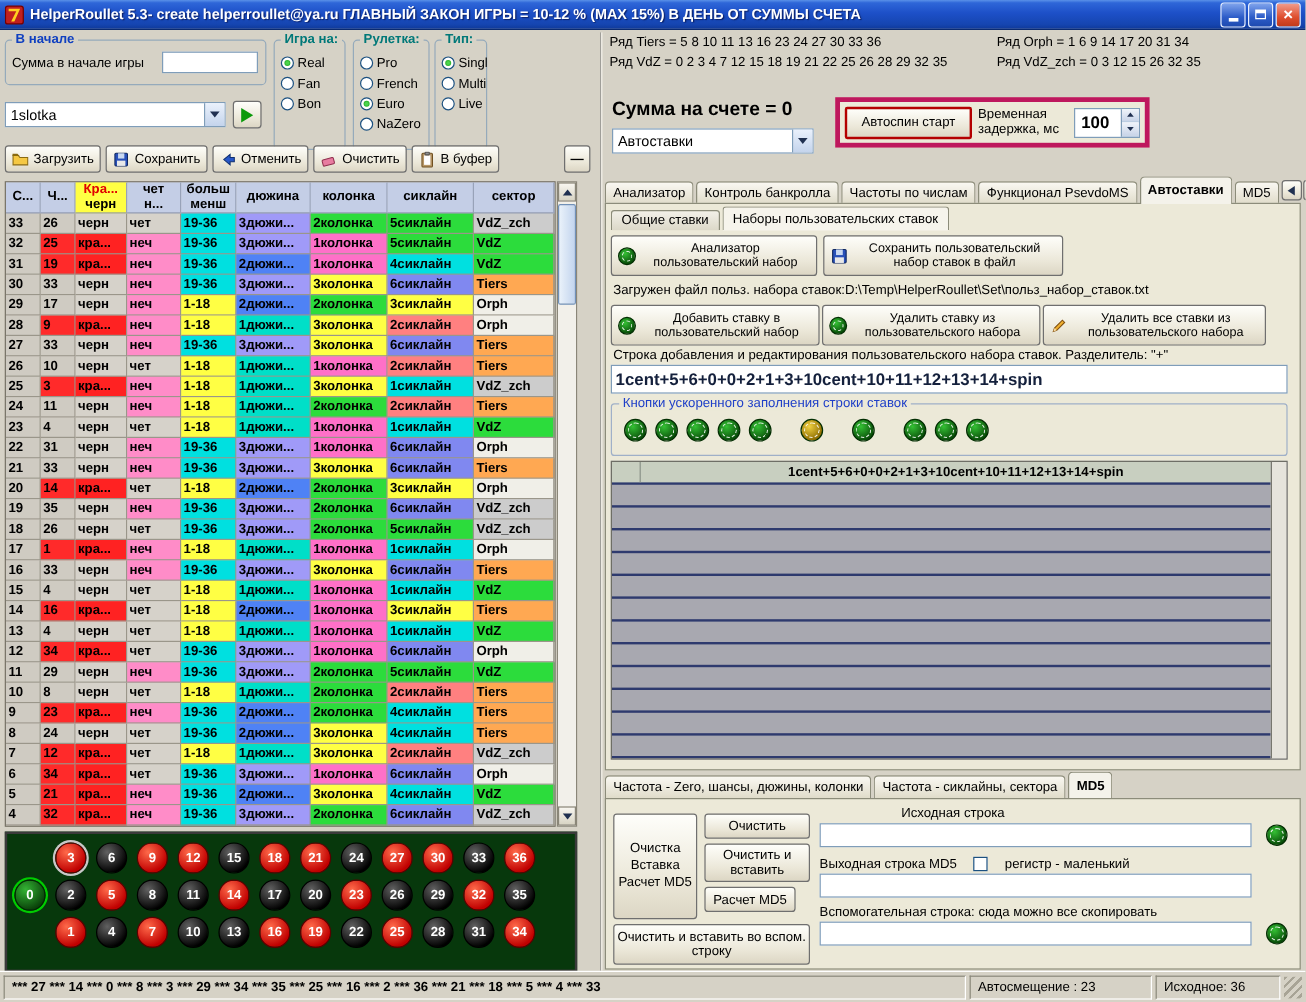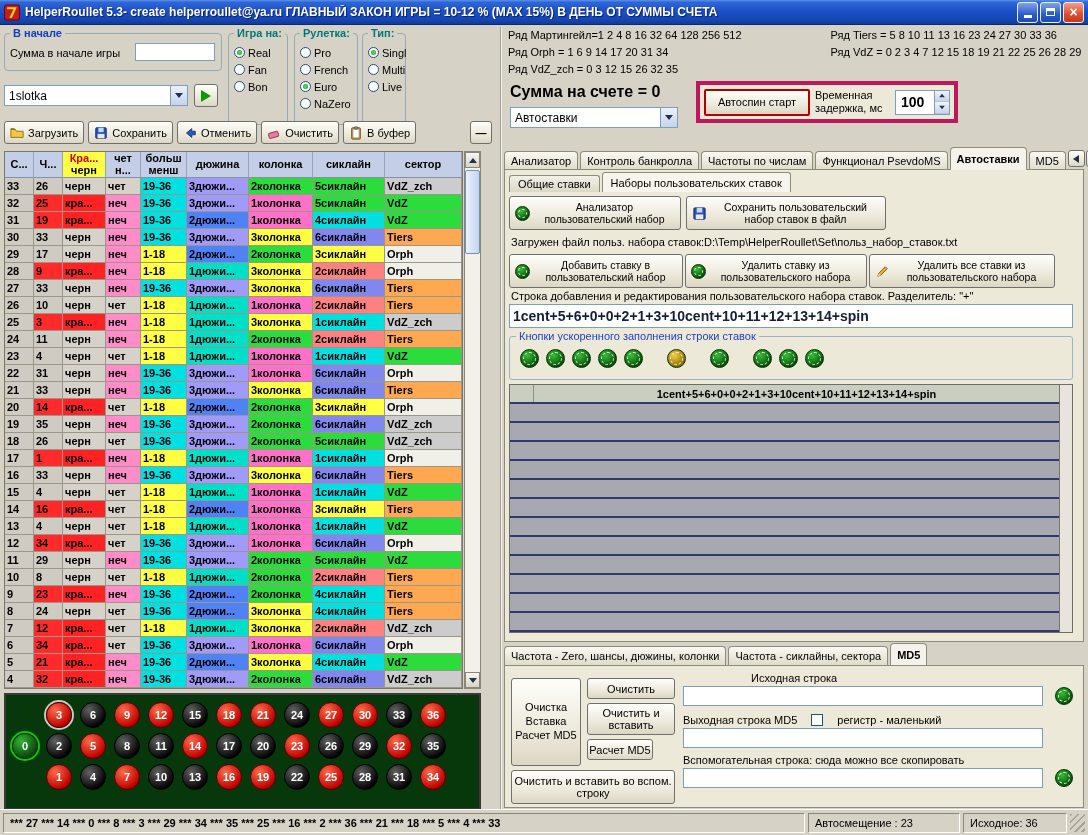--- a/index.html
+++ b/index.html
@@ -57,21 +57,21 @@
   .minus-btn{position:absolute;left:468px;top:94px;width:22px;height:23px;font-weight:bold}
 
   
   .htable{position:absolute;left:2px;top:124px;width:459px;border:1px solid #7A766A;background:#B0ACA0}
   .thead{display:flex;height:26px}
   .th{background:#C4CEE6;border-right:1px solid #98A2B8;border-bottom:1px solid #8890A8;display:flex;flex-direction:column;align-items:center;justify-content:center;font-weight:bold;line-height:1.05;overflow:hidden}
   .th-kra{background:#FFFF44}
   .th-kra .thl1{color:#E00000}
   .trow{display:flex;height:17px}
   .td{border-right:1px solid #9A968A;border-bottom:1px solid #9A968A;font-weight:bold;display:flex;align-items:center;padding-left:2px;overflow:hidden;white-space:nowrap}
-  .w0{width:29px}.w1{width:29px}.w2{width:43px}.w3{width:35px}.w4{width:46px}.w5{width:62px}.w6{width:64px}.w7{width:72px}.w8{flex:1}
+  .w0{width:29px}.w1{width:29px}.w2{width:43px}.w3{width:45px}.w4{width:46px}.w5{width:62px}.w6{width:64px}.w7{width:72px}.w8{flex:1}
   .vscroll{position:absolute;left:462px;top:124px;width:17px;height:538px;background:#F2F0EA;border:1px solid #8A8678;display:flex;flex-direction:column}
   .sc-btn{height:16px;flex:none;background:linear-gradient(180deg,#F8F6F0,#D8D4C4);border:1px solid #8A8678;display:flex;align-items:center;justify-content:center}
   .sc-track{flex:1;position:relative}
   .sc-thumb{position:absolute;left:0;right:0;top:2px;height:84px;background:linear-gradient(90deg,#EAF2FA,#C2D4EE);border:1px solid #7090B8;border-radius:2px}
 
   
   .roul{position:absolute;left:2px;top:666px;width:477px;height:117px;background:#07380C;border:2px solid #3A3A3A;padding-top:7px}
   .roul-row{display:flex;gap:8px;margin-left:40px;margin-bottom:5px}
   .roul-row.mid{margin-left:6px}
   .chip{width:26px;height:26px;border-radius:50%;color:#fff;font-weight:bold;font-size:11px;display:flex;align-items:center;justify-content:center;flex:none}
@@ -135,21 +135,21 @@
   .blist-stub{width:24px;border-right:1px solid #8A9288}
   .blist-htext{flex:1;display:flex;align-items:center;justify-content:center;font-weight:bold}
   .blist-rows{flex:1;display:flex;flex-direction:column;overflow:hidden}
   .blist-row{height:19px;flex:none;border-bottom:2px solid #2E3A6E}
   .blist-scroll{width:13px;background:#E6E4DC;border-left:1px solid #77776F;flex:none}
 
   .md5-panel{position:absolute;left:2px;top:638px;right:2px;bottom:1px;border:1px solid #8C8C7A;background:#ECE9D8}
   .md5-big-btn{position:absolute;left:6px;top:12px;width:70px;height:88px;padding:2px;line-height:1.25;text-align:center;flex-wrap:wrap}
   .md5-b1{position:absolute;left:82px;top:12px;width:88px;height:21px}
   .md5-b2{position:absolute;left:82px;top:37px;width:88px;height:32px;line-height:1.1;padding:1px;text-align:center}
-  .md5-b3{position:absolute;left:82px;top:73px;width:66px;height:21px}
+  .md5-b3{position:absolute;left:82px;top:73px;width:76px;height:21px}
   .md5-wide{position:absolute;left:6px;top:104px;width:164px;height:34px;line-height:1.1;text-align:center}
   .md5-right{position:absolute;left:178px;top:4px;right:6px;bottom:2px}
   .md5-lab1{position:absolute;left:68px;top:2px}
   .md5-in1{position:absolute;left:0;top:16px;width:calc(100% - 34px);height:20px}
   .g1{right:4px;top:17px}
   .md5-lab2-row{position:absolute;left:0;top:44px;display:flex;align-items:center;gap:14px;white-space:nowrap}
   .md5-in2{position:absolute;left:0;top:58px;width:calc(100% - 34px);height:20px}
   .md5-lab3{position:absolute;left:0;top:84px;white-space:nowrap}
   .md5-in3{position:absolute;left:0;top:98px;width:calc(100% - 34px);height:20px}
   .g3{right:4px;top:99px}
@@ -723,21 +723,20 @@
           <div class="chip black">28</div>
           <div class="chip black">31</div>
           <div class="chip red">34</div>
         </div>
       </div>
   </div>
 
   <div class="right-panel">
 
     <div class="series">
-        <div class="series-line">Ряд Мартингейл=1 2 4 8 16 32 64 128 256 512</div>
         <div class="series-line">Ряд Tiers = 5 8 10 11 13 16 23 24 27 30 33 36</div>
         <div class="series-line">Ряд Orph = 1 6 9 14 17 20 31 34</div>
         <div class="series-line">Ряд VdZ = 0 2 3 4 7 12 15 18 19 21 22 25 26 28 29 32 35</div>
         <div class="series-line">Ряд VdZ_zch = 0 3 12 15 26 32 35</div>
       </div>
 
     <div class="sum-label">Сумма на счете = 0</div>
     <div class="combo combo-autobets">
       <div class="combo-text">Автоставки</div>
       <div class="combo-btn">

